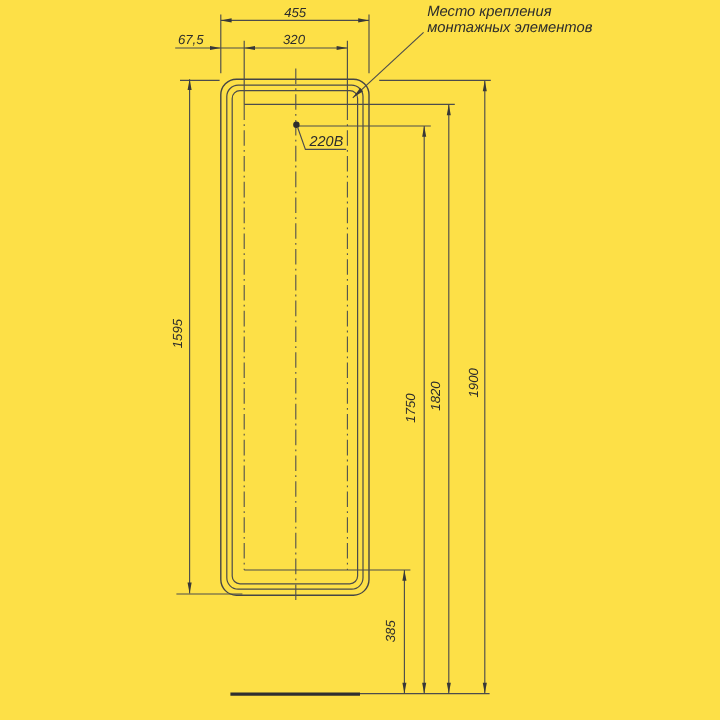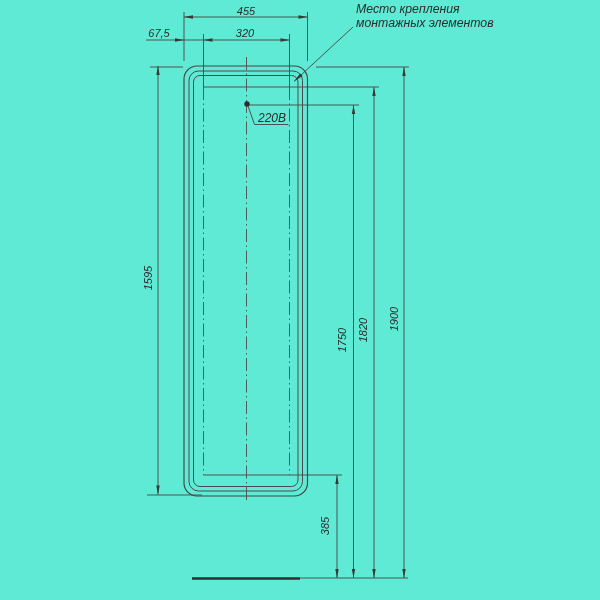--- a/index.html
+++ b/index.html
@@ -1,16 +1,16 @@
 <!DOCTYPE html>
 <html><head>
 <meta charset="utf-8">
 <style>
   html,body{margin:0;padding:0;background:#fff;}
-  .stage{position:relative;width:600px;height:600px;background:#5eead4;overflow:hidden;}
+  .stage{position:relative;width:600px;height:600px;background:#fde047;overflow:hidden;}
   .ln   {stroke:#454545;fill:none;stroke-width:1.15;}
   .ln2  {stroke:#4a4a4a;fill:none;stroke-width:1;}
   .thin {stroke:#4c4c4c;fill:none;stroke-width:0.95;}
   .axis {stroke:#4e4e4e;fill:none;stroke-width:0.9;stroke-dasharray:13 3.5 1.5 3.5;}
   .arw  {fill:#383838;stroke:none;}
   .floor{stroke:#2f2f2f;stroke-width:2.7;}
   .txt  {font:italic 11px "Liberation Sans",sans-serif;fill:#2c2c2c;}
   .txtp {font:italic 12px "Liberation Sans",sans-serif;fill:#2c2c2c;}
   .txta {font:italic 12.3px "Liberation Sans",sans-serif;fill:#2c2c2c;}
 </style>

